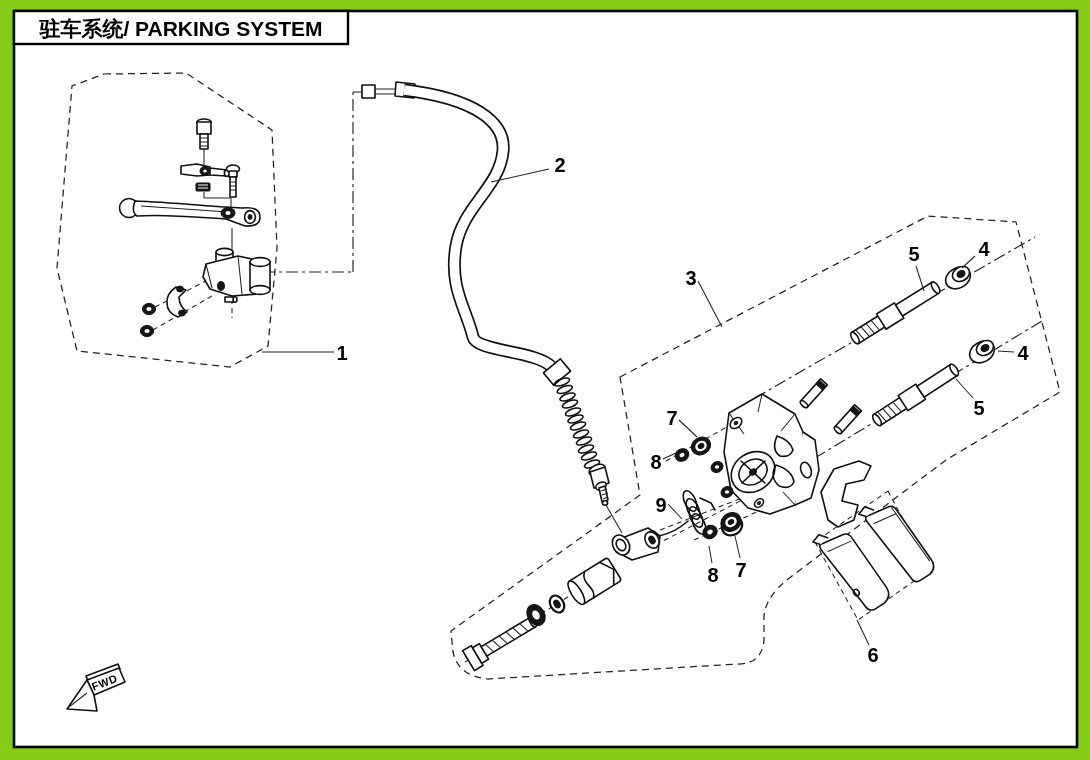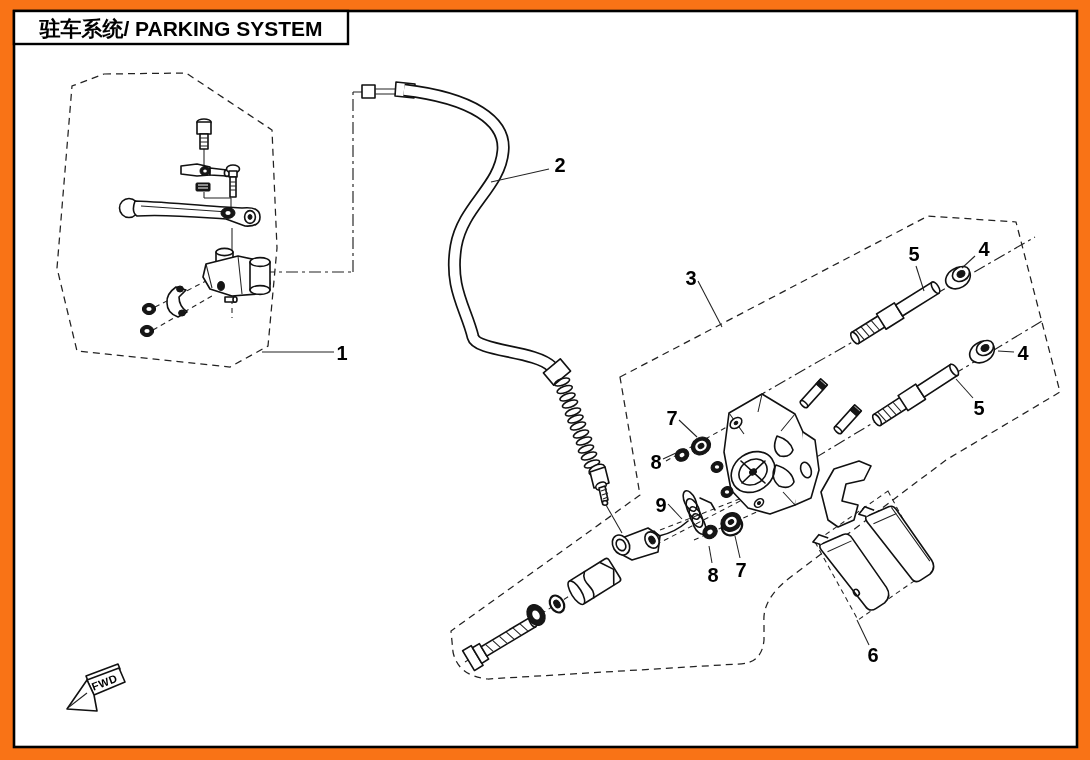--- a/index.html
+++ b/index.html
@@ -1,16 +1,16 @@
 <!DOCTYPE html>
 <html><head>
 <meta charset="utf-8">
 <style>
   html,body{margin:0;padding:0;background:#fff;}
-  .page{width:1090px;height:760px;position:relative;background:#f97316;font-family:"Liberation Sans",sans-serif;}
+  .page{width:1090px;height:760px;position:relative;background:#84cc16;font-family:"Liberation Sans",sans-serif;}
   svg{display:block;}
   .ln{fill:none;stroke:#111;stroke-width:1.6;stroke-linejoin:round;stroke-linecap:round;}
   .fw{fill:#fff;stroke:#111;stroke-width:1.6;stroke-linejoin:round;}
   .fw2{fill:#fff;stroke:#111;stroke-width:2.2;stroke-linejoin:round;}
   .fd{fill:#161616;stroke:#111;stroke-width:1;}
   .thin{fill:none;stroke:#222;stroke-width:1.05;}
   .dash{fill:none;stroke:#222;stroke-width:1.25;stroke-dasharray:7 5;}
   .dashf{fill:none;stroke:#222;stroke-width:1.05;stroke-dasharray:5 4;}
   .dashdot{fill:none;stroke:#222;stroke-width:1.15;stroke-dasharray:12 4 3 4;}
   .callout{font:bold 20px "Liberation Sans",sans-serif;fill:#000;}

